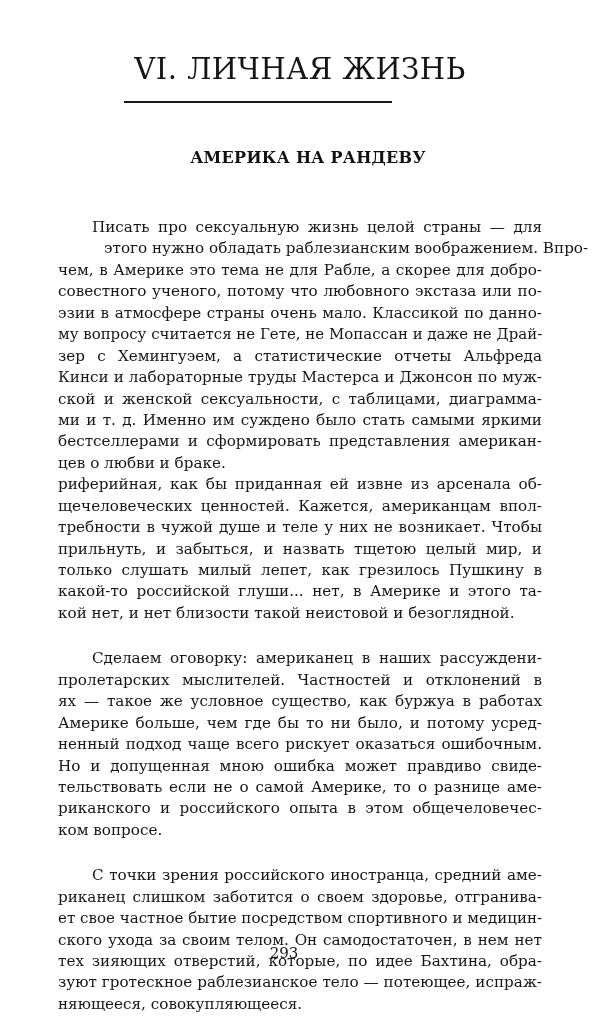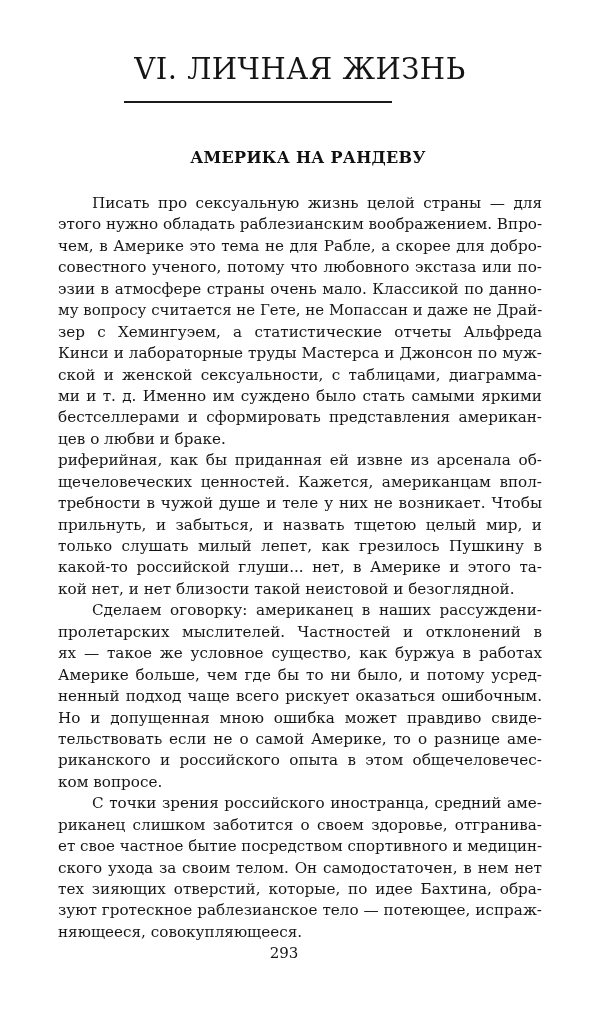--- a/index.html
+++ b/index.html
@@ -29,41 +29,41 @@
       font-family: "DejaVu Serif", serif;
       font-size: 15.2px;
       line-height: 21.45px;
       color: #161616;
     }
     .line {
       display: block; white-space: nowrap;
       text-align: justify; text-align-last: justify;
       height: 21.45px; overflow: visible;
     }
-    .line.indent { padding-left: 34px; }
+    .line.indent { padding-left: 34px; margin-top: 24px; }
     .line.last { text-align-last: left; }
     .page-number {
       position: absolute; left: 0; width: 568px; top: 944px;
       text-align: center;
       font-family: "DejaVu Serif", serif;
       font-size: 15px; color: #151515;
     }
   </style>
 </head>
 <body>
 
 <div class="page">
   <div class="chapter-title">VI. ЛИЧНАЯ ЖИЗНЬ</div>
   <div class="chapter-rule"></div>
   <div class="section-title">АМЕРИКА НА РАНДЕВУ</div>
 
   <div class="body-text">
     <div>
       <span class="line indent">Писать про сексуальную жизнь целой страны — для</span>
-      <span class="line" style="font-size: 15.1809px;">этого нужно обладать раблезианским воображением. Впро-</span>
+      <span class="line" style="font-size: 15.1809px; margin-left: 46px;">этого нужно обладать раблезианским воображением. Впро-</span>
       <span class="line">чем, в Америке это тема не для Рабле, а скорее для добро-</span>
       <span class="line">совестного ученого, потому что любовного экстаза или по-</span>
       <span class="line">эзии в атмосфере страны очень мало. Классикой по данно-</span>
       <span class="line" style="font-size: 14.9747px;">му вопросу считается не Гете, не Мопассан и даже не Драй-</span>
       <span class="line">зер с Хемингуэем, а статистические отчеты Альфреда</span>
       <span class="line">Кинси и лабораторные труды Мастерса и Джонсон по муж-</span>
       <span class="line">ской и женской сексуальности, с таблицами, диаграмма-</span>
       <span class="line">ми и т. д. Именно им суждено было стать самыми яркими</span>
       <span class="line">бестселлерами и сформировать представления американ-</span>
       <span class="line last">цев о любви и браке.</span>

